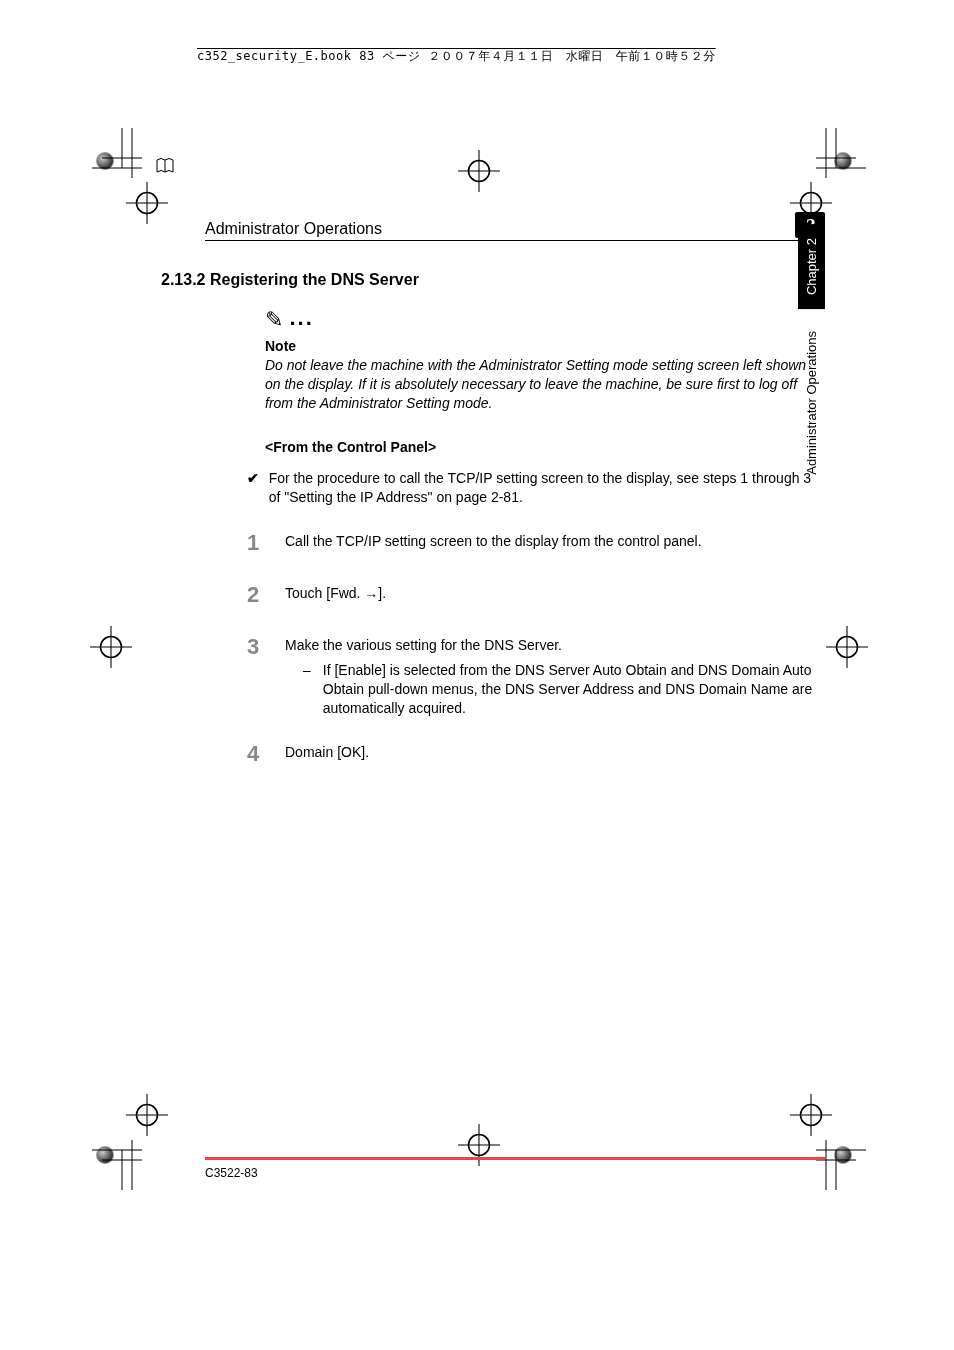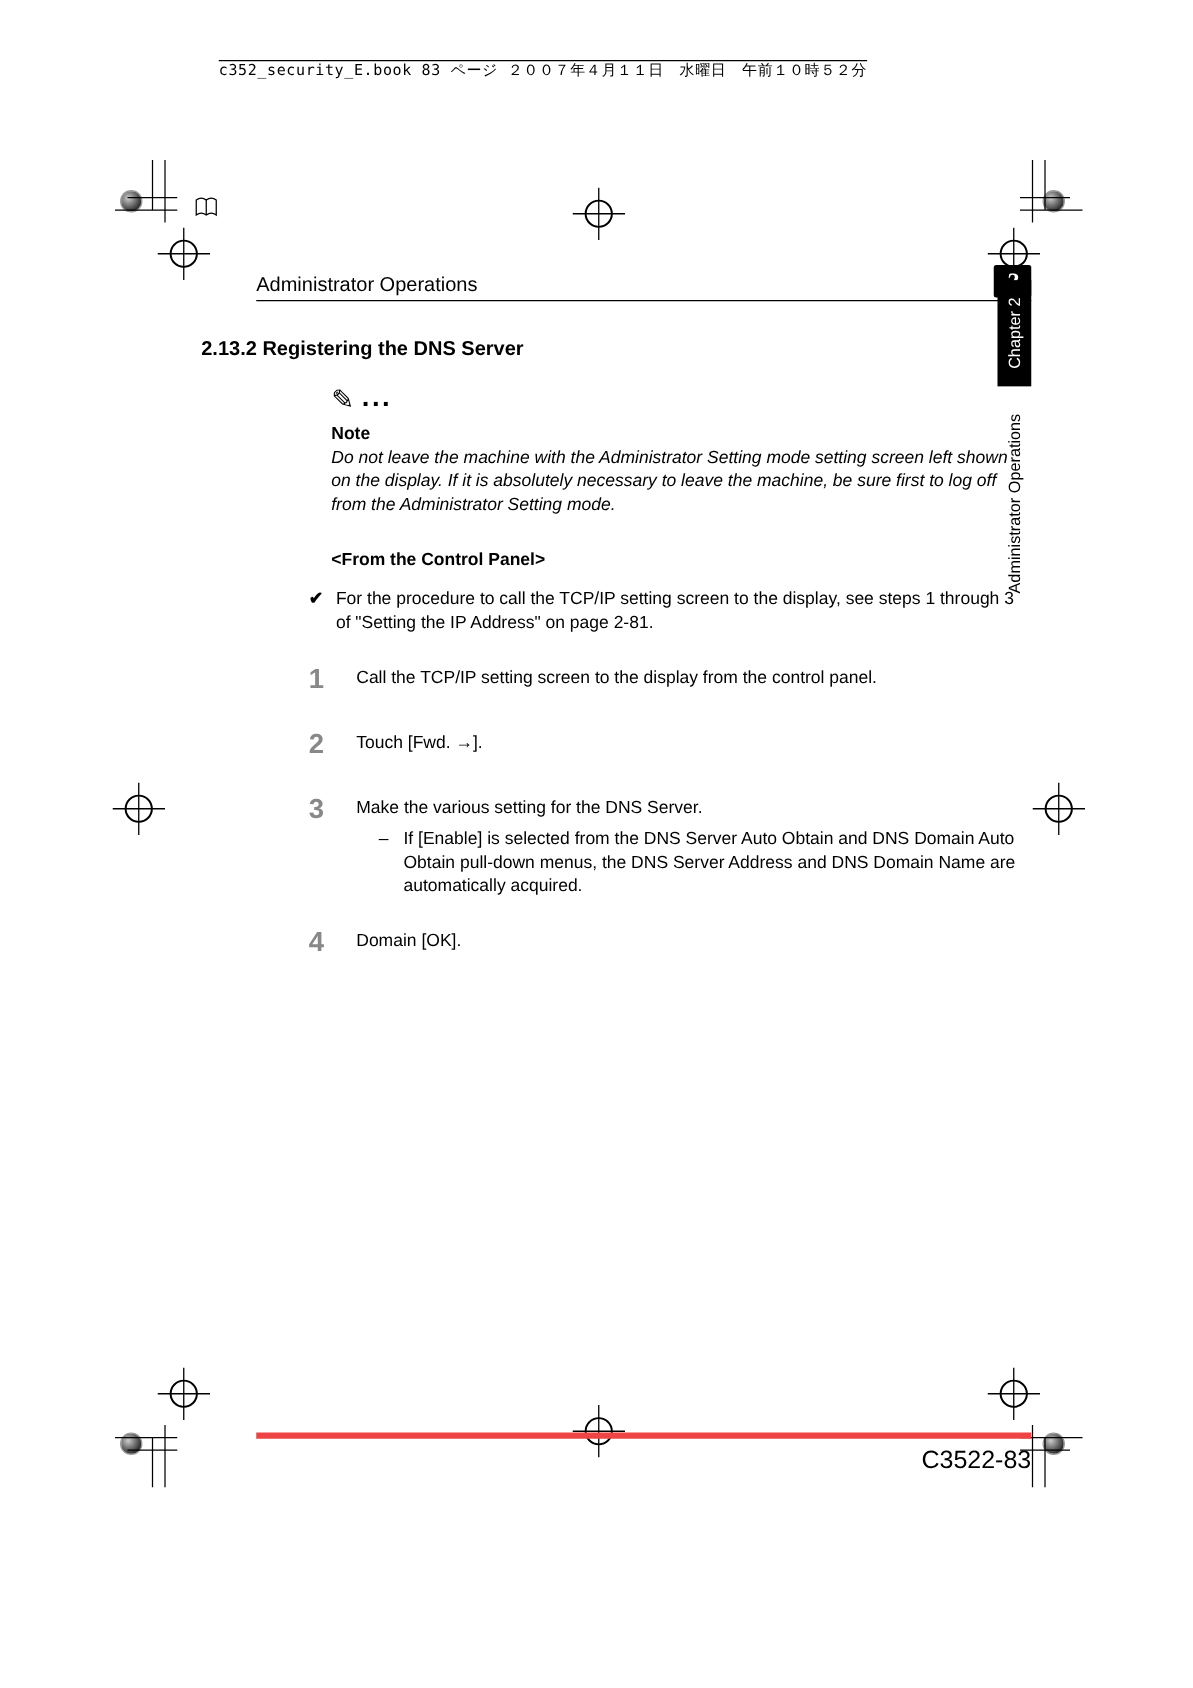--- a/index.html
+++ b/index.html
@@ -8,21 +8,21 @@
       height: 1350px;
       background: #fff;
       font-family: Arial, Helvetica, sans-serif;
       position: relative;
       color: #000;
     }
     .crop-mark { position: absolute; }
     .crop-mark svg { display: block; }
     .page { position: absolute; left: 135px; top: 120px; width: 690px; height: 1060px; }
     .print-header { position: absolute; top: 48px; left: 175px; font-size: 12px; font-family: "MS Gothic", monospace; }
-    .print-header .line-over { text-decoration: overline; letter-spacing: 0.5px; }
+    .print-header .line-over { text-decoration: overline; letter-spacing: 0.5px; margin-left: 22px; }
     .content-top { margin-top: 92px; }
     .header-row { display: flex; justify-content: space-between; align-items: flex-end; border-bottom: 1px solid #000; padding-bottom: 2px; margin-left: 70px; margin-right: 0; }
     .chapter-box { background: #000; color: #fff; width: 30px; height: 26px; font-size: 20px; font-weight: bold; font-style: italic; text-align: center; line-height: 28px; font-family: Georgia, 'Times New Roman', serif; border-radius: 2px; }
     .section-heading { font-weight: bold; font-size: 16px; margin-top: 30px; margin-left: 26px; }
     .note-block { margin-top: 18px; margin-left: 130px; margin-right: 0; }
     .note-icon-row { display: flex; align-items: baseline; gap: 6px; }
     .note-icon { font-size: 22px; }
     .note-dots { font-size: 22px; font-weight: bold; letter-spacing: 2px; line-height: 10px; position: relative; top: -2px; }
     .note-label { font-weight: bold; font-size: 14px; margin-top: 5px; }
     .note-text { font-style: italic; font-size: 14px; line-height: 1.35; margin-top: 2px; }
@@ -31,21 +31,21 @@
     .bullet-mark { font-weight: bold; }
     .step-block { display: flex; margin-left: 112px; margin-top: 22px; font-size: 14px; line-height: 1.35; gap: 22px; }
     .step-num { font-size: 22px; font-weight: bold; color: #888; font-family: Arial, sans-serif; min-width: 16px; }
     .step-body { flex: 1; padding-top: 4px; }
     .step-sub { display: flex; gap: 12px; margin-top: 6px; margin-left: 18px; }
     .step-dash { }
     .side-tabs { position: absolute; right: 0; top: 104px; display: flex; flex-direction: column; align-items: flex-end; }
     .tab { writing-mode: vertical-rl; transform: rotate(180deg); font-size: 13px; padding: 14px 6px; text-align: center; }
     .tab.dark { background: #000; color: #fff; }
     .tab.label { margin-top: 8px; }
-    .footer { position: absolute; left: 70px; right: 0; bottom: 0; border-top: 5px solid #ef4444; padding-top: 6px; display: flex; justify-content: flex-end; font-size: 20px; }
+    .footer { position: absolute; left: 70px; right: 0; bottom: 0; border-top: 3px solid #ef4444; padding-top: 6px; display: flex; justify-content: flex-start; font-size: 12px; }
     .reg-mark-svg { width: 42px; height: 42px; }
     .corner-dot { width: 18px; height: 18px; border-radius: 50%; background: radial-gradient(circle at 35% 35%, #ccc 0%, #888 30%, #333 70%, #000 100%); border: 1px solid #999; position: absolute; }
   </style>
 </head>
 <body>
 
 <div class="corner-dot" style="left:96px; top:152px;"></div>
 <div class="corner-dot" style="left:834px; top:152px;"></div>
 <div class="corner-dot" style="left:96px; top:1146px;"></div>
 <div class="corner-dot" style="left:834px; top:1146px;"></div>

